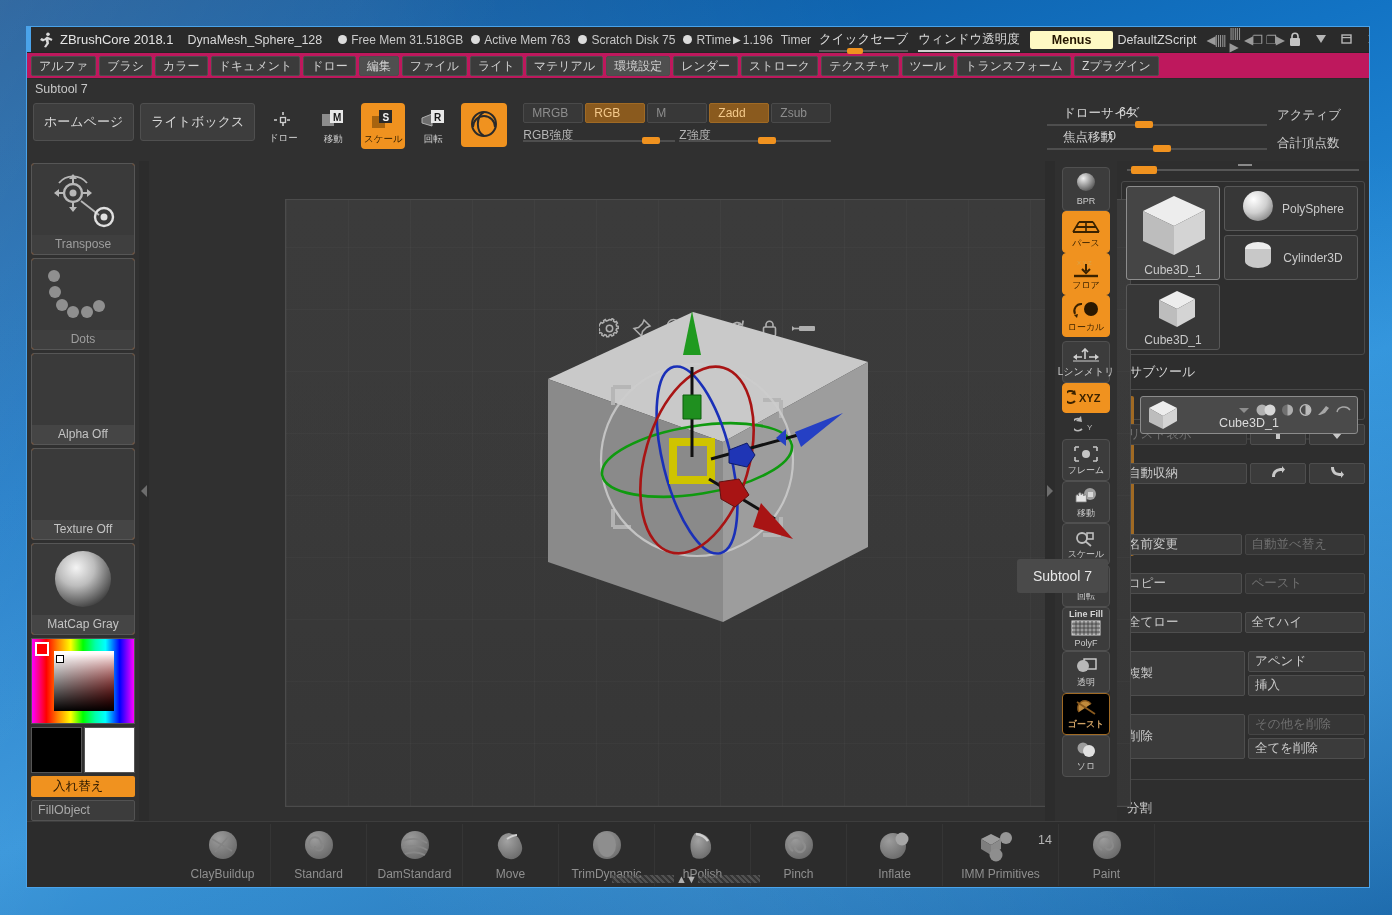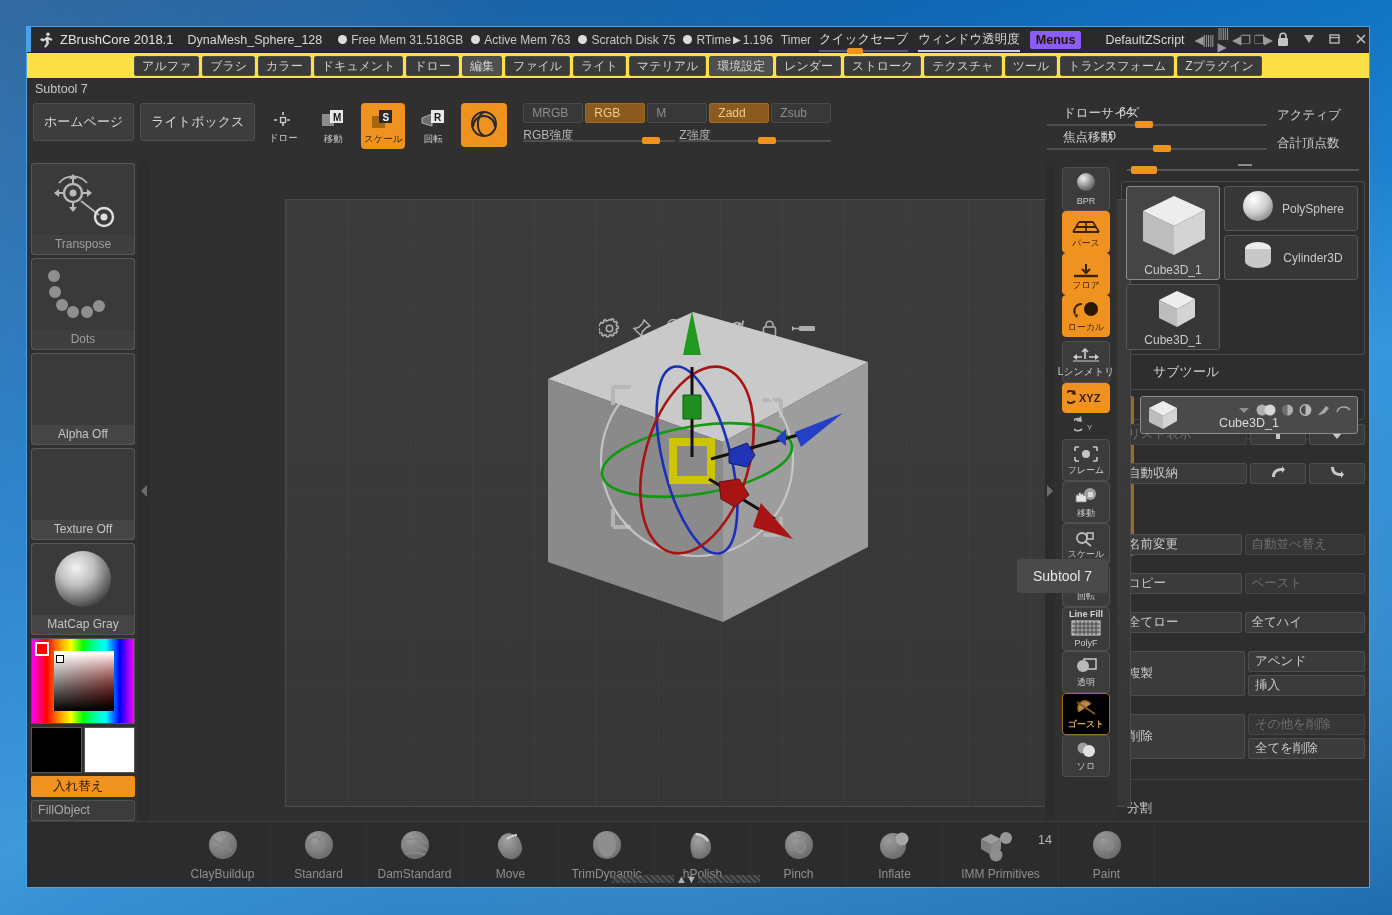--- a/index.html
+++ b/index.html
@@ -46,35 +46,34 @@
   .tb-title { color:#e4e4e4; font-size:13px; margin-right:14px; white-space:nowrap; }
   .tb-doc  { color:#d8d8d8; font-size:12.5px; margin-right:16px; white-space:nowrap;}
   .tb-stat { color:#c8c8c8; font-size:12px; margin-right:8px; display:flex; align-items:center; white-space:nowrap;}
   .tb-dot { width:9px;height:9px;border-radius:50%;background:#dcdcdc; margin-right:4px; flex:0 0 auto;}
   .tb-tri { color:#d8d8d8; font-size:10px; margin:0 2px;}
   .tb-slider-item{ position:relative; margin-right:10px; padding-bottom:1px;}
   .tb-slider-item .lbl{ color:#dadada; font-size:12.5px; white-space:nowrap;}
   .tb-slider-track{ position:absolute; left:0; right:0; bottom:-3px; height:2px; background:#5a5a5a;}
   .tb-slider-knob{ position:absolute; bottom:-5px; width:16px;height:6px;border-radius:2px;background:#f0921f;}
   .menus-badge{
-    background:#8b5cf6; color:#241500; font-size:12.5px; font-weight:bold;
-    padding:2px 6px; border-radius:2px; margin-right:24px; white-space:nowrap;
+    background:#fef9c3; color:#241500; font-size:12.5px; font-weight:bold;
+    padding:2px 22px; border-radius:2px; margin-right:4px; white-space:nowrap;
   }
   .tb-zscript{ color:#d8d8d8; font-size:12.5px; margin-right:10px; white-space:nowrap;}
   .tb-grip{ color:#9a9a9a; font-size:12px; letter-spacing:-1px; margin-right:4px; }
   .tb-icons-right{ margin-left:auto; display:flex; align-items:center; gap:10px; padding-right:10px;}
   .tb-ico{ width:16px; height:16px; opacity:.85; }
   .tb-ico svg{ display:block; }
 
   
   .menubar{
-    height:26px; min-height:26px; background:#fde047;
+    height:26px; min-height:26px; background:#be185d;
     display:flex; align-items:center; gap:3px; padding:0 4px;
     border-bottom:1px solid #2b2b2b;
-    justify-content:center;
   }
   .menu-item{
     color:#d2d2d2; font-size:12px; padding:3px 7px;
     border:1px solid #4d4d4d; border-radius:2px; background:#3b3b3b;
     white-space:nowrap; line-height:1;
   }
   .menu-item.sel{ background:#4f4f4f; }
 
   
   .subtoolbar-label{
@@ -212,21 +211,21 @@
   .tool-col{ display:flex; flex-direction:column; gap:4px;}
   .tool-item{
     border:1px solid #585858; border-radius:3px; background:#373737;
     display:flex; flex-direction:column; align-items:center; justify-content:flex-end; position:relative; overflow:hidden;
   }
   .tool-item .nm{ font-size:12px; color:#cacaca; padding-bottom:2px;}
   .tool-item.sel{ background:#454545; border-color:#8d8d8d;}
   .ti-big{ width:94px; height:94px;}
   .ti-small{ width:134px; height:45px; flex-direction:row; justify-content:center; align-items:center; gap:4px;}
   .ti-wide{ width:94px; height:66px;}
-  .panel-title{ color:#d5d5d5; font-size:13px; padding:4px 0 4px 8px;margin-left:24px;}
+  .panel-title{ color:#d5d5d5; font-size:13px; padding:4px 0 4px 8px;}
   .subtool-box{ border:1px solid #4a4a4a; border-radius:3px; flex:1; min-height:0; display:flex; padding:6px 6px 6px 4px; gap:6px;}
   .subtool-scroll{ width:8px; background:#a06a24; border-radius:2px; height:160px;}
   .subtool-list{ flex:1; display:flex; flex-direction:column; gap:4px;}
   .subtool-row{ height:46px; border:1px solid #8c8c8c; background:#4a4a4a; border-radius:3px; display:flex; align-items:center; padding:0 4px; gap:4px; position:relative;}
   .subtool-row .thumb{ width:36px;height:36px; display:flex; align-items:center; justify-content:center;}
   .subtool-row .nm{ position:absolute; left:0; right:0; bottom:3px; text-align:center; color:#dcdcdc; font-size:12.5px;}
   .st-icons{ position:absolute; right:6px; top:5px; display:flex; gap:5px; align-items:center; opacity:.85;}
   .subtool-empty{ flex:1; border:1px solid #3c3c3c; border-radius:3px; background:#333;}
 
   .rp-btn-grid{ display:flex; flex-direction:column; gap:18px; padding-bottom:2px;}

